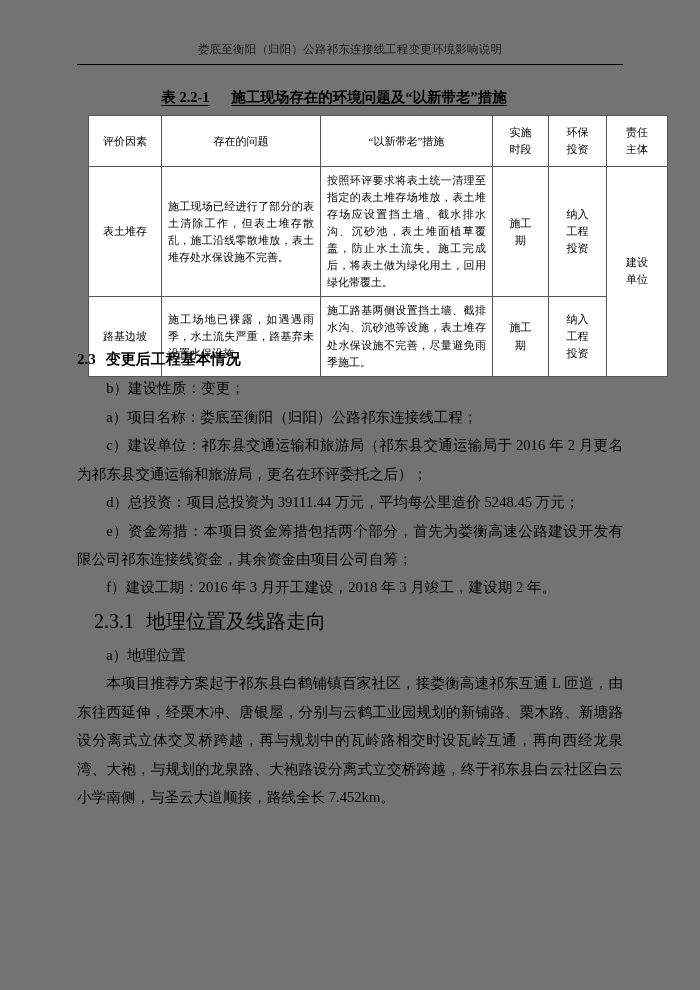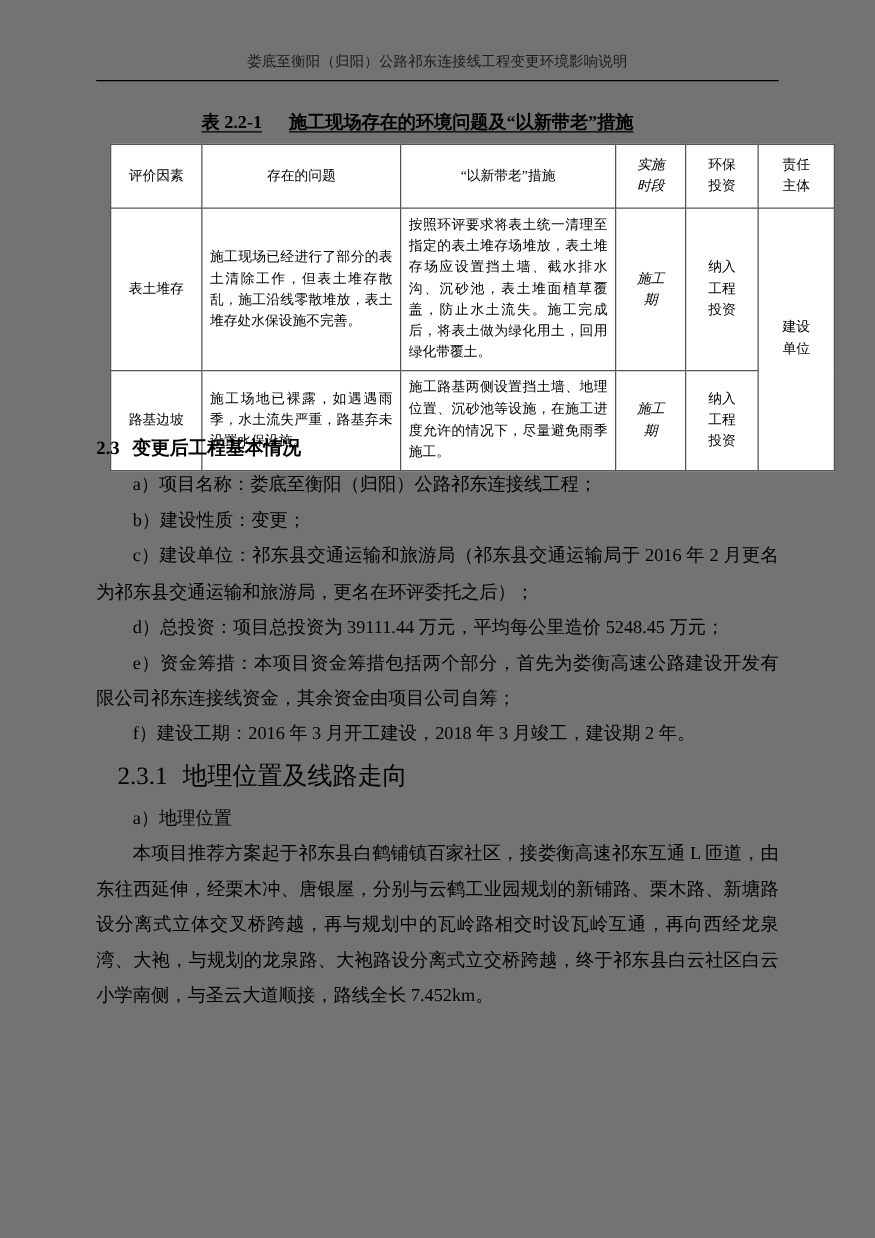--- a/index.html
+++ b/index.html
@@ -74,21 +74,21 @@
     color: #000;
   }
   table.env-table td.head {
     text-align: center;
     vertical-align: middle;
     padding: 8px 4px;
   }
   td.c-factor { width: 64px; text-align: center; }
   td.c-problem { width: 150px; text-align: justify; }
   td.c-measure { width: 163px; text-align: justify; }
-  td.c-stage { width: 47px; text-align: center; font-style: italic; }
+  td.c-stage { width: 47px; text-align: center; }
   td.c-invest { width: 49px; text-align: center; }
   td.c-subject { width: 52px; text-align: center; }
 
   .body-text {
     position: absolute;
     left: 77px;
     width: 546px;
     font-size: 14.6px;
     line-height: 1.95;
     color: #000;
@@ -150,33 +150,33 @@
         <td class="c-factor">表土堆存</td>
         <td class="c-problem">施工现场已经进行了部分的表土清除工作，但表土堆存散乱，施工沿线零散堆放，表土堆存处水保设施不完善。</td>
         <td class="c-measure">按照环评要求将表土统一清理至指定的表土堆存场堆放，表土堆存场应设置挡土墙、截水排水沟、沉砂池，表土堆面植草覆盖，防止水土流失。施工完成后，将表土做为绿化用土，回用绿化带覆土。</td>
         <td class="c-stage">施工<br>期</td>
         <td class="c-invest">纳入<br>工程<br>投资</td>
         <td class="c-subject" rowspan="2">建设<br>单位</td>
       </tr>
       <tr>
         <td class="c-factor">路基边坡</td>
         <td class="c-problem">施工场地已裸露，如遇遇雨季，水土流失严重，路基弃未设置水保设施。</td>
-        <td class="c-measure">施工路基两侧设置挡土墙、地理位置、沉砂池等设施，在施工进度允许的情况下，尽量避免雨季施工。</td>
+        <td class="c-measure">施工路基两侧设置挡土墙、截排水沟、沉砂池等设施，表土堆存处水保设施不完善，尽量避免雨季施工。</td>
         <td class="c-stage">施工<br>期</td>
         <td class="c-invest">纳入<br>工程<br>投资</td>
       </tr>
     </tbody>
   </table>
 
   <div class="body-text" style="top: 345px;">
     <div class="sec-head">
       <span class="num">2.3</span><span>变更后工程基本情况</span>
     </div>
+    <div class="indent2">b）建设性质：变更；</div>
     <div class="indent2">a）项目名称：娄底至衡阳（归阳）公路祁东连接线工程；</div>
-    <div class="indent2">b）建设性质：变更；</div>
     <div class="indent2">c）建设单位：祁东县交通运输和旅游局（祁东县交通运输局于 2016 年 2 月更名为祁东县交通运输和旅游局，更名在环评委托之后）；</div>
     <div class="indent2">d）总投资：项目总投资为 39111.44 万元，平均每公里造价 5248.45 万元；</div>
     <div class="indent2">e）资金筹措：本项目资金筹措包括两个部分，首先为娄衡高速公路建设开发有限公司祁东连接线资金，其余资金由项目公司自筹；</div>
     <div class="indent2">f）建设工期：2016 年 3 月开工建设，2018 年 3 月竣工，建设期 2 年。</div>
 
     <div class="sub-head">
       <span class="num">2.3.1</span><span>地理位置及线路走向</span>
     </div>
     <div class="indent2">a）地理位置</div>
     <div class="indent2">本项目推荐方案起于祁东县白鹤铺镇百家社区，接娄衡高速祁东互通 L 匝道，由东往西延伸，经栗木冲、唐银屋，分别与云鹤工业园规划的新铺路、栗木路、新塘路设分离式立体交叉桥跨越，再与规划中的瓦岭路相交时设瓦岭互通，再向西经龙泉湾、大袍，与规划的龙泉路、大袍路设分离式立交桥跨越，终于祁东县白云社区白云小学南侧，与圣云大道顺接，路线全长 7.452km。</div>

